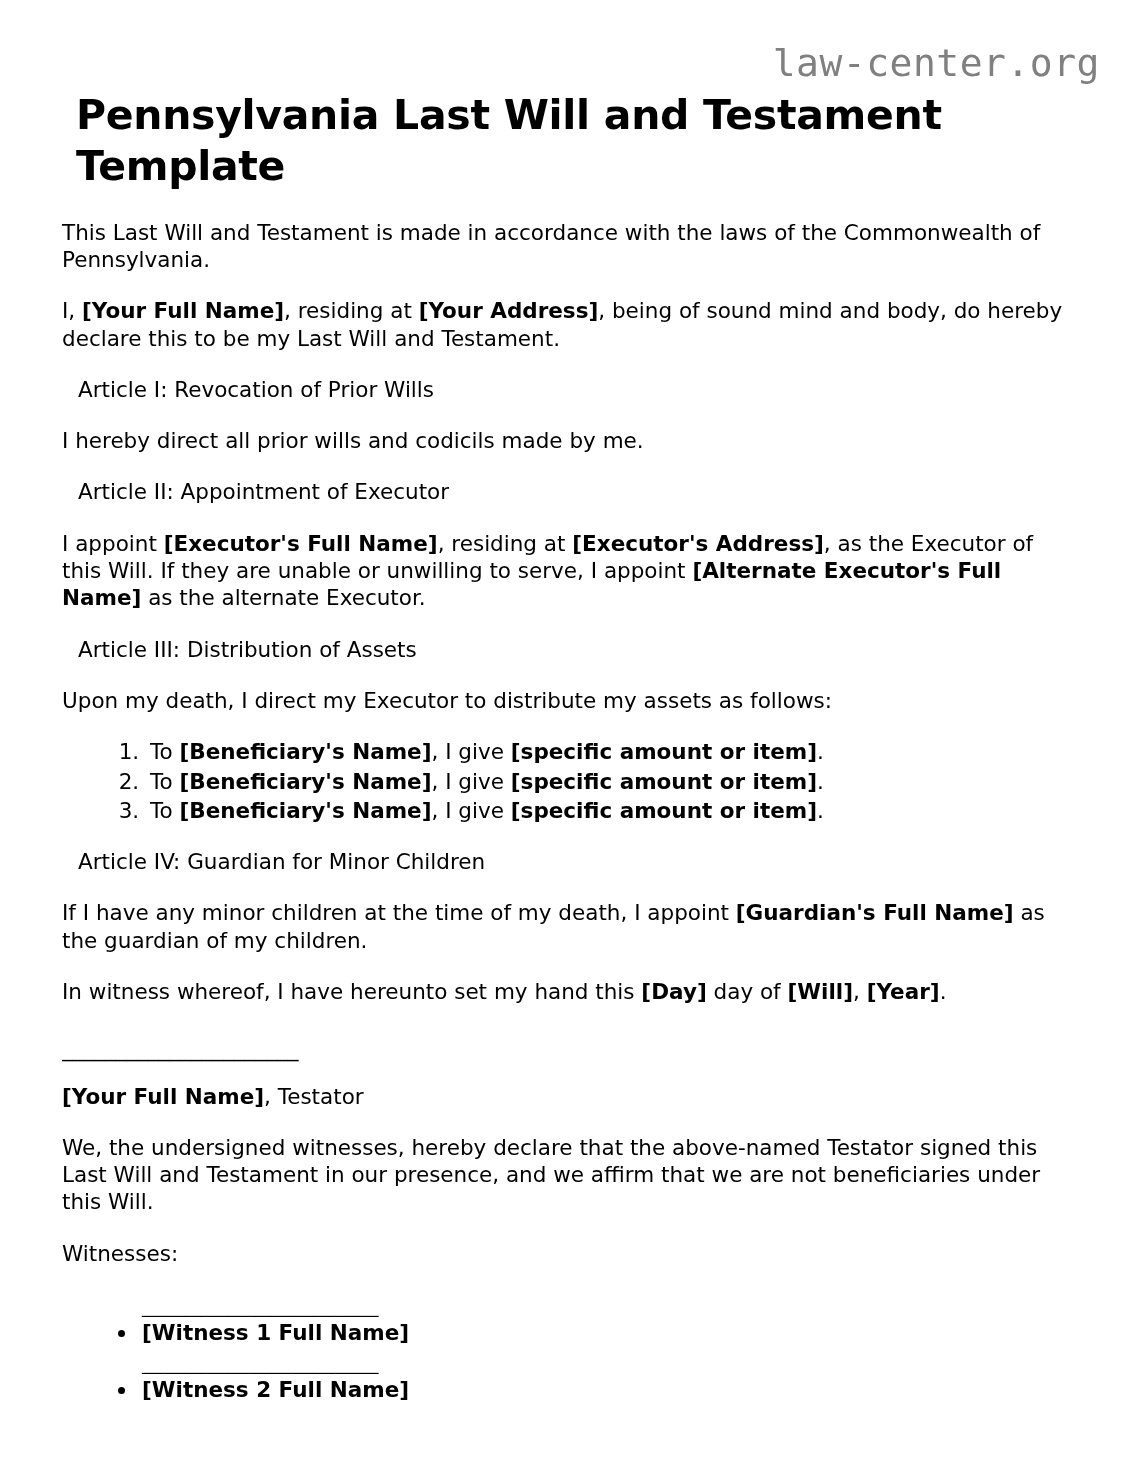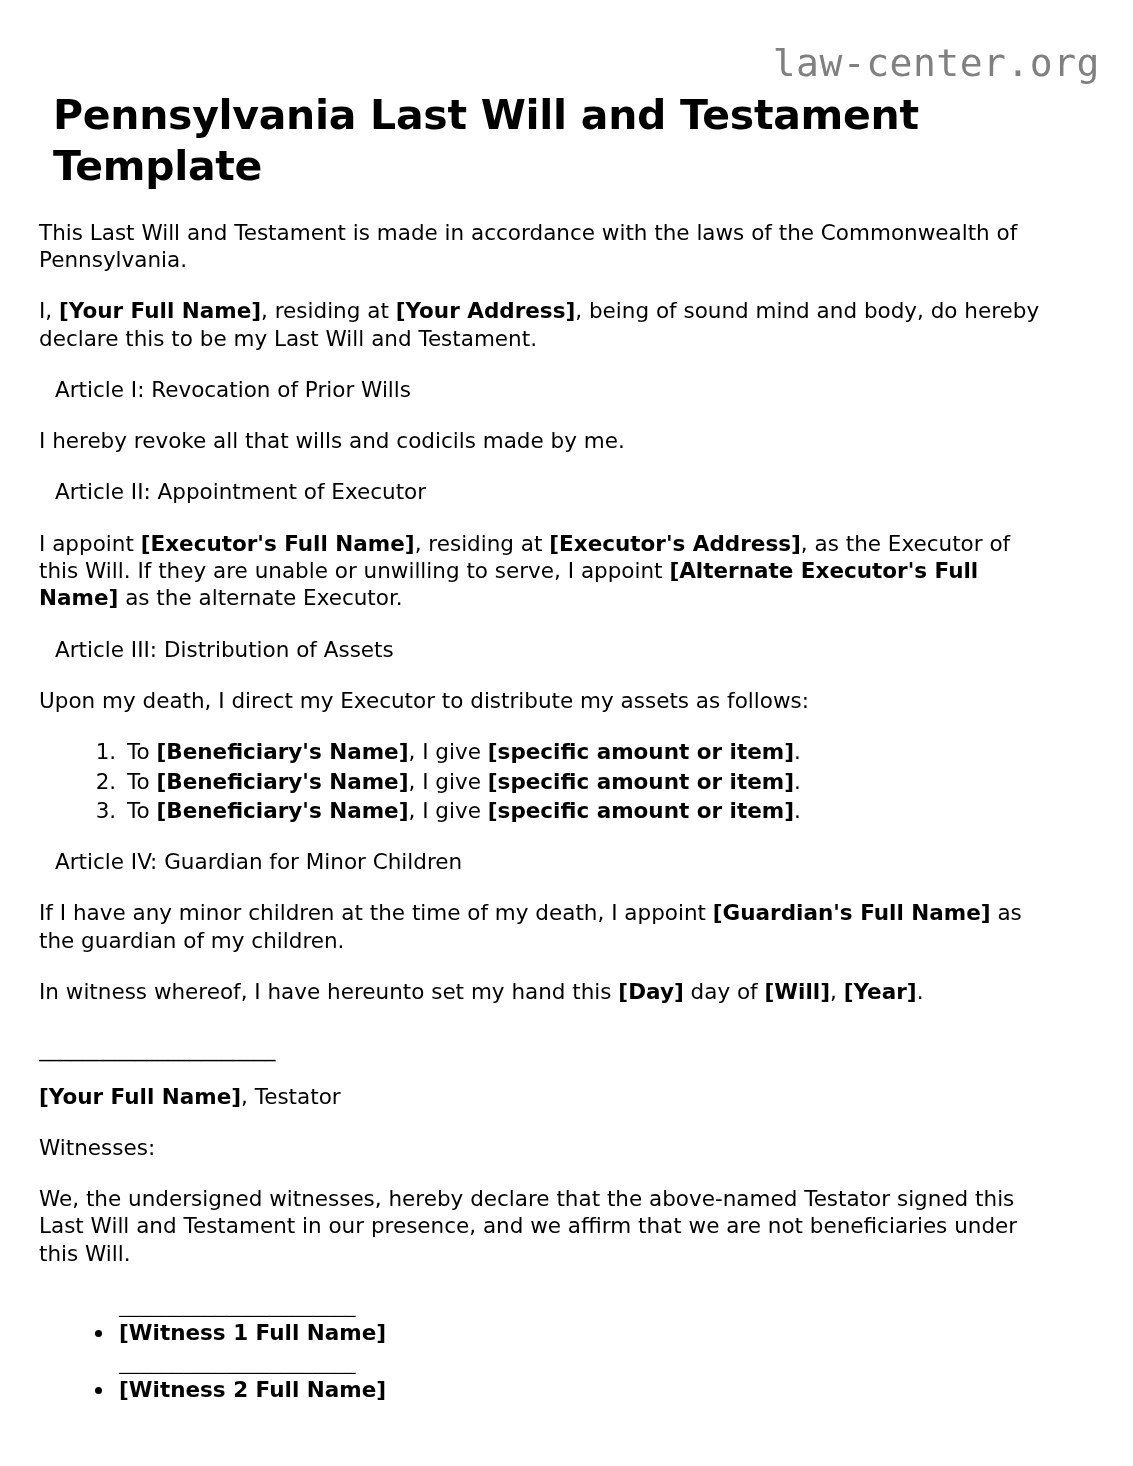--- a/index.html
+++ b/index.html
@@ -14,21 +14,21 @@
     color: #000000;
     position: relative;
     overflow: hidden;
   }
 
   .page {
     position: relative;
     width: 1133px;
     height: 1112px;
     box-sizing: border-box;
-    padding: 0 39px;
+    padding: 0 62px;
   }
 
   
   .watermark {
     position: absolute;
     top: 30px;
     right: 33px;
     font-family: "DejaVu Sans Mono", monospace;
     font-size: 38px;
     line-height: 1;
@@ -136,21 +136,21 @@
 
     <p class="para">
       <span>This Last Will and Testament is made in accordance with the laws of the Commonwealth of Pennsylvania.</span>
     </p>
 
     <p class="para">
       <span>I, </span><b>[Your Full Name]</b><span>, residing at </span><b>[Your Address]</b><span>, being of sound mind and body, do hereby declare this to be my Last Will and Testament.</span>
     </p>
 
     <p class="article-head">Article I: Revocation of Prior Wills</p>
-    <p class="para">I hereby revoke all that wills and codicils made by me.</p>
+    <p class="para">I hereby direct all prior wills and codicils made by me.</p>
 
     <p class="article-head">Article II: Appointment of Executor</p>
     <p class="para">
       <span>I appoint </span><b>[Executor's Full Name]</b><span>, residing at </span><b>[Executor's Address]</b><span>, as the Executor of this Will. If they are unable or unwilling to serve, I appoint </span><b>[Alternate Executor's Full Name]</b><span> as the alternate Executor.</span>
     </p>
 
     <p class="article-head">Article III: Distribution of Assets</p>
     <p class="para">Upon my death, I direct my Executor to distribute my assets as follows:</p>
 
     <ol class="assets">
@@ -173,23 +173,23 @@
     <p class="para">
       <span>In witness whereof, I have hereunto set my hand this </span><b>[Day]</b><span> day of </span><b>[Will]</b><span>, </span><b>[Year]</b><span>.</span>
     </p>
 
     <div class="sig-line">______________________</div>
 
     <p class="para">
       <b>[Your Full Name]</b><span>, Testator</span>
     </p>
 
+    <p class="para">We, the undersigned witnesses, hereby declare that the above-named Testator signed this Last Will and Testament in our presence, and we affirm that we are not beneficiaries under this Will.</p>
+
     <p class="para">Witnesses:</p>
-
-    <p class="para">We, the undersigned witnesses, hereby declare that the above-named Testator signed this Last Will and Testament in our presence, and we affirm that we are not beneficiaries under this Will.</p>
 
     <ul class="witnesses">
       <li class="rule-item">
         <span>______________________</span>
       </li>
       <li class="name-item">
         <span>[Witness 1 Full Name]</span>
       </li>
       <li class="rule-item">
         <span>______________________</span>

